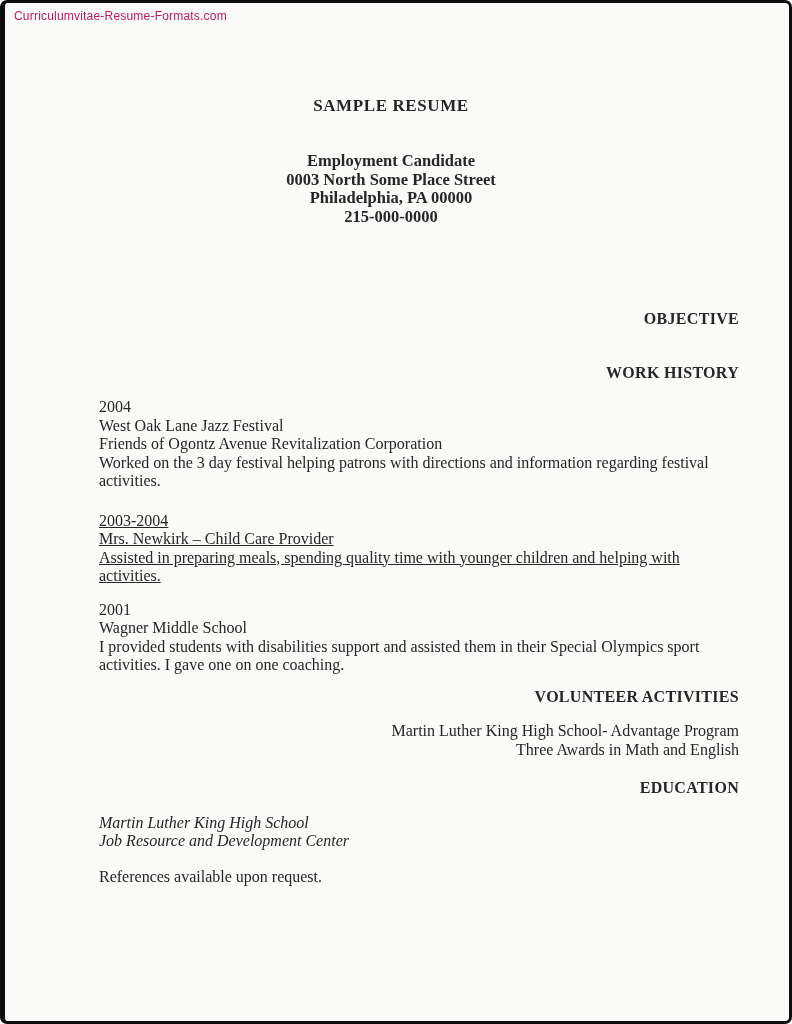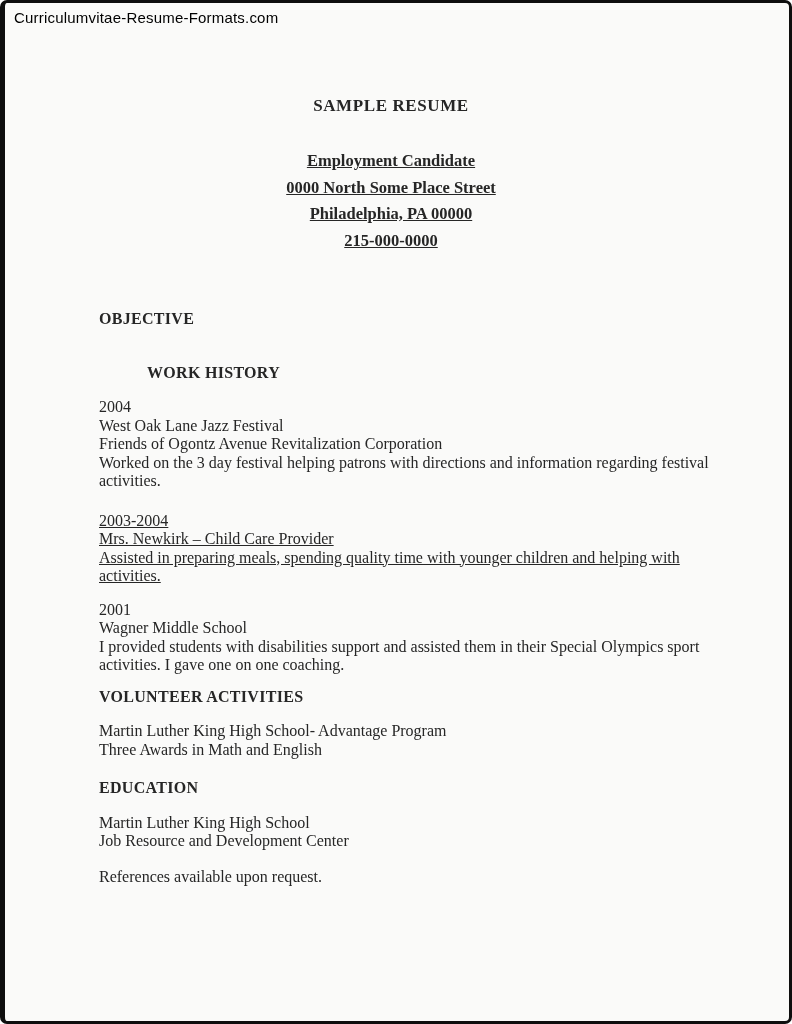--- a/index.html
+++ b/index.html
@@ -18,86 +18,87 @@
     border-radius: 7px;
     font-family: "Liberation Serif", serif;
     color: #262626;
     overflow: hidden;
   }
   .watermark {
     position: absolute;
     top: 6px;
     left: 9px;
     font-family: "Liberation Sans", sans-serif;
-    font-size: 15px;
-    color: #000000;
+    font-size: 12px;
+    color: #be185d;
     letter-spacing: 0.2px;
   }
   .doc-header {
     position: absolute;
     top: 93px;
     left: 0;
     right: 12px;
     text-align: center;
     font-weight: bold;
   }
   .doc-title {
     font-size: 17px;
     letter-spacing: 0.6px;
     margin: 0;
   }
   .contact-block {
     margin-top: 36px;
     font-size: 16.5px;
     line-height: 18.5px;
   }
-  .contact-block div { margin: 8px; text-decoration: underline; }
+  .contact-block div { margin: 0; }
   .doc-body {
     position: absolute;
     top: 307px;
     left: 94px;
     width: 640px;
     font-size: 16px;
     line-height: 18.5px;
   }
   .sec-heading {
     font-size: 16px;
     font-weight: bold;
     letter-spacing: 0.3px;
     margin: 0;
+    text-align: right;
   }
   .txt {
     margin: 0;
     white-space: pre-line;
   }
   
   .m-objective-body   { margin-top: 16px; }
   .m-work-heading     { margin-top: 35px; margin-left: 48px; }
   .m-job1             { margin-top: 16px; }
   .m-job2             { margin-top: 21px; text-decoration: underline; }
   .m-job3             { margin-top: 15px; }
   .m-volunteer        { margin-top: 13px; }
-  .m-volunteer-body   { margin-top: 16px; }
+  .m-volunteer-body   { margin-top: 16px; text-align: right; }
   .m-education        { margin-top: 20px; }
-  .m-education-body   { margin-top: 16px; }
+  .m-education-body   { margin-top: 16px; font-style: italic; }
   .m-references       { margin-top: 17px; }
   .job-line { margin: 0; }
 </style>
 </head>
 <body>
 
 <div class="page">
 
   <div class="watermark">Curriculumvitae-Resume-Formats.com</div>
 
   <div class="doc-header">
     <div class="doc-title">SAMPLE RESUME</div>
     <div class="contact-block">
       <div>Employment Candidate</div>
-      <div>0000 North Some Place Street</div>
+      <div>0003 North Some Place Street</div>
       <div>Philadelphia, PA 00000</div>
       <div>215-000-0000</div>
     </div>
   </div>
 
   <div class="doc-body">
 
     <div class="sec-heading">OBJECTIVE</div>
 
     <div class="sec-heading m-work-heading">WORK HISTORY</div>

